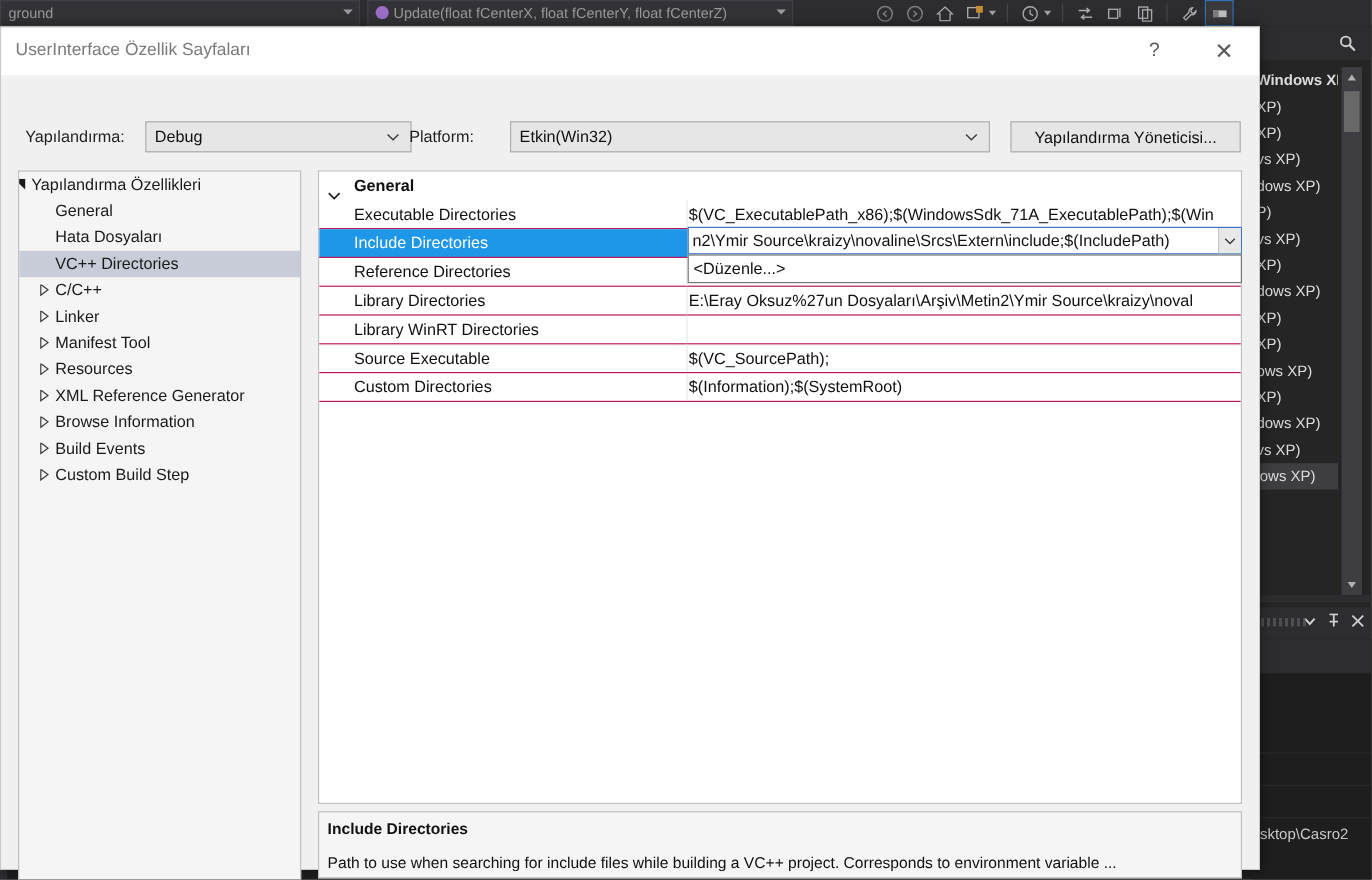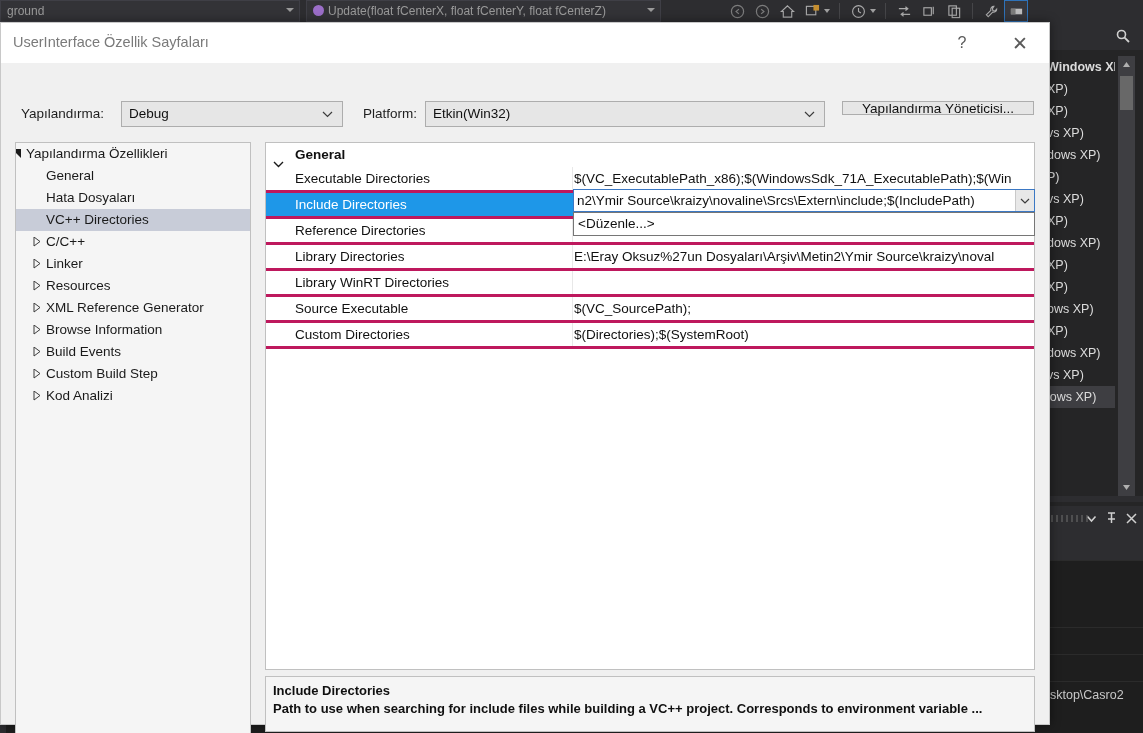--- a/index.html
+++ b/index.html
@@ -67,45 +67,45 @@
   #dlg-title{position:absolute;left:12px;top:11px;font-size:14.5px;color:#7a7a7a;}
   .dlg-btn{position:absolute;top:0;width:46px;height:40px;display:flex;align-items:center;
            justify-content:center;color:#5a5a5a;font-size:16px;cursor:default;}
   #dlg-help{left:938px;}
   #dlg-close{left:996px;font-size:19px;font-weight:300;}
 
   #dlg-body{position:absolute;left:0;top:40px;width:1048px;height:661px;background:#f0f0f0;}
 
   .lbl{position:absolute;font-size:13.5px;color:#1e1e1e;}
   #lbl-config{left:20px;top:83px;}
-  #lbl-platform{left:362px;top:83px;}
+  #lbl-platform{left:340px;top:83px;}
 
   .combo{position:absolute;height:26px;background:#e6e6e6;border:1px solid #adadad;
          box-sizing:border-box;font-size:13.5px;color:#101010;line-height:24px;padding-left:7px;}
   .combo .cv{position:absolute;right:9px;top:9px;color:#3c3c3c;font-size:9px;line-height:9px;}
   #combo-config{left:120px;top:78px;width:222px;}
   #combo-platform{left:424px;top:78px;width:400px;}
-  #btn-configmgr{position:absolute;left:841px;top:78px;width:192px;height:14px;background:#e6e6e6;
+  #btn-configmgr{position:absolute;left:841px;top:78px;width:192px;height:26px;background:#e6e6e6;
     border:1px solid #adadad;box-sizing:border-box;font-size:13.5px;color:#101010;
     display:flex;align-items:center;justify-content:center;}
 
   
   #tree{position:absolute;left:14px;top:119px;width:236px;height:600px;background:#f5f5f5;
         border:1px solid #c0c0c0;box-sizing:border-box;overflow:hidden;}
   .tnode{height:22px;line-height:22px;font-size:13.5px;color:#1a1a1a;white-space:nowrap;position:relative;}
   .tnode.sel{background:#c8ccd8;}
   .tnode .tw{position:absolute;left:0;top:0;width:22px;height:22px;}
 
   
   #grid{position:absolute;left:264px;top:119px;width:770px;height:528px;background:#ffffff;
         border:1px solid #c0c0c0;box-sizing:border-box;overflow:hidden;}
   #grp-head{position:relative;height:24px;line-height:24px;background:#ffffff;}
   #grp-chev{position:absolute;left:7px;top:8px;width:10px;height:6px;}
   #grp-label{position:absolute;left:29px;top:0;font-size:13.5px;font-weight:bold;color:#101010;}
-  .prow{position:relative;height:23px;border-bottom:3px solid #be185d;}
+  .prow{position:relative;height:23px;border-bottom:1px solid #be185d;}
   .prow .pname{position:absolute;left:29px;top:0;line-height:23px;font-size:13.5px;color:#101010;white-space:nowrap;}
   .prow .pval{position:absolute;left:308px;top:0;right:0;line-height:23px;font-size:13.5px;color:#101010;
               white-space:nowrap;overflow:hidden;}
   .prow .vsep{position:absolute;left:306px;top:0;width:1px;height:23px;background:#e8e8e8;}
   .prow.selected{background:#1e97e8;}
   .prow.selected .pname{color:#ffffff;}
   .prow.selected .pval{color:#101010;}
   .prow.selected .vsep{background:#1e97e8;}
 
   #edit-overlay{position:absolute;left:572px;top:166px;width:462px;height:23px;background:#ffffff;
@@ -114,21 +114,21 @@
   #edit-drop{position:absolute;right:0;top:0;width:18px;height:21px;background:#e8e8e8;border-left:1px solid #c9c9c9;
     display:flex;align-items:center;justify-content:center;color:#3c3c3c;font-size:9px;}
   #dropdown-popup{position:absolute;left:572px;top:189px;width:462px;height:24px;background:#ffffff;
     border:1px solid #767676;box-sizing:border-box;}
   #dropdown-popup .ditem{position:absolute;left:4px;top:0;line-height:22px;font-size:13.5px;color:#101010;}
 
   
   #desc{position:absolute;left:264px;top:653px;width:770px;height:56px;background:#f5f5f5;
         border:1px solid #c0c0c0;box-sizing:border-box;padding:6px 7px;}
   #desc-title{font-size:13px;font-weight:bold;color:#101010;}
-  #desc-text{font-size:13px;color:#101010;margin-top:3px;white-space:nowrap;overflow:hidden;font-weight:bold;}
+  #desc-text{font-size:13px;color:#101010;margin-top:13px;white-space:nowrap;overflow:hidden;}
 </style>
 </head>
 <body>
 
 <div id="vs-bg">
 
   <div id="vs-toolbar-row">
     <div class="nav-combo" style="left:0;width:300px;">
       <span>ground</span>
       <span class="caret"></span>
@@ -361,20 +361,28 @@
           </svg>
         </span>
         <span style="position:absolute;left:30px;top:0">Linker</span>
       </div>
       <div class="tnode">
         <span class="tw" style="left:12px">
           <svg width="10" height="10" viewBox="0 0 10 10" style="position:absolute;left:5px;top:6px">
             <path d="M1 0 L7 4.5 L1 9 Z" fill="none" stroke="#3c3c3c" stroke-width="1"></path>
           </svg>
         </span>
+        <span style="position:absolute;left:30px;top:0">Manifest Tool</span>
+      </div>
+      <div class="tnode">
+        <span class="tw" style="left:12px">
+          <svg width="10" height="10" viewBox="0 0 10 10" style="position:absolute;left:5px;top:6px">
+            <path d="M1 0 L7 4.5 L1 9 Z" fill="none" stroke="#3c3c3c" stroke-width="1"></path>
+          </svg>
+        </span>
         <span style="position:absolute;left:30px;top:0">Resources</span>
       </div>
       <div class="tnode">
         <span class="tw" style="left:12px">
           <svg width="10" height="10" viewBox="0 0 10 10" style="position:absolute;left:5px;top:6px">
             <path d="M1 0 L7 4.5 L1 9 Z" fill="none" stroke="#3c3c3c" stroke-width="1"></path>
           </svg>
         </span>
         <span style="position:absolute;left:30px;top:0">XML Reference Generator</span>
       </div>
@@ -394,28 +402,20 @@
         </span>
         <span style="position:absolute;left:30px;top:0">Build Events</span>
       </div>
       <div class="tnode">
         <span class="tw" style="left:12px">
           <svg width="10" height="10" viewBox="0 0 10 10" style="position:absolute;left:5px;top:6px">
             <path d="M1 0 L7 4.5 L1 9 Z" fill="none" stroke="#3c3c3c" stroke-width="1"></path>
           </svg>
         </span>
         <span style="position:absolute;left:30px;top:0">Custom Build Step</span>
-      </div>
-      <div class="tnode">
-        <span class="tw" style="left:12px">
-          <svg width="10" height="10" viewBox="0 0 10 10" style="position:absolute;left:5px;top:6px">
-            <path d="M1 0 L7 4.5 L1 9 Z" fill="none" stroke="#3c3c3c" stroke-width="1"></path>
-          </svg>
-        </span>
-        <span style="position:absolute;left:30px;top:0">Kod Analizi</span>
       </div>
     </div>
 
   <div id="grid">
     <div id="grp-head">
       <span id="grp-chev">
         <svg width="11" height="7" viewBox="0 0 11 7">
             <path d="M1 1 L5.5 5.5 L10 1" fill="none" stroke="#1a1a1a" stroke-width="1.4"></path>
           </svg>
       </span>
@@ -448,21 +448,21 @@
           <span class="pval"></span>
         </div>
         <div class="prow">
           <span class="pname">Source Executable</span>
           <span class="vsep"></span>
           <span class="pval">$(VC_SourcePath);</span>
         </div>
         <div class="prow">
           <span class="pname">Custom Directories</span>
           <span class="vsep"></span>
-          <span class="pval">$(Directories);$(SystemRoot)</span>
+          <span class="pval">$(Information);$(SystemRoot)</span>
         </div>
       </div>
   </div>
 
   <div id="edit-overlay">
     <span class="etext">n2\Ymir Source\kraizy\novaline\Srcs\Extern\include;$(IncludePath)</span>
     <span id="edit-drop">
       <svg width="10" height="6" viewBox="0 0 10 6">
           <path d="M1 1 L5 5 L9 1" fill="none" stroke="#3c3c3c" stroke-width="1.2"></path>
         </svg>

